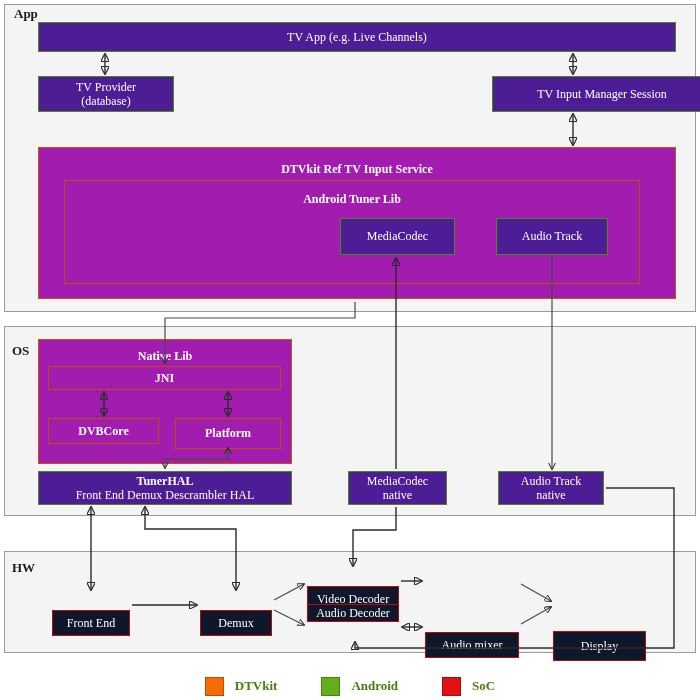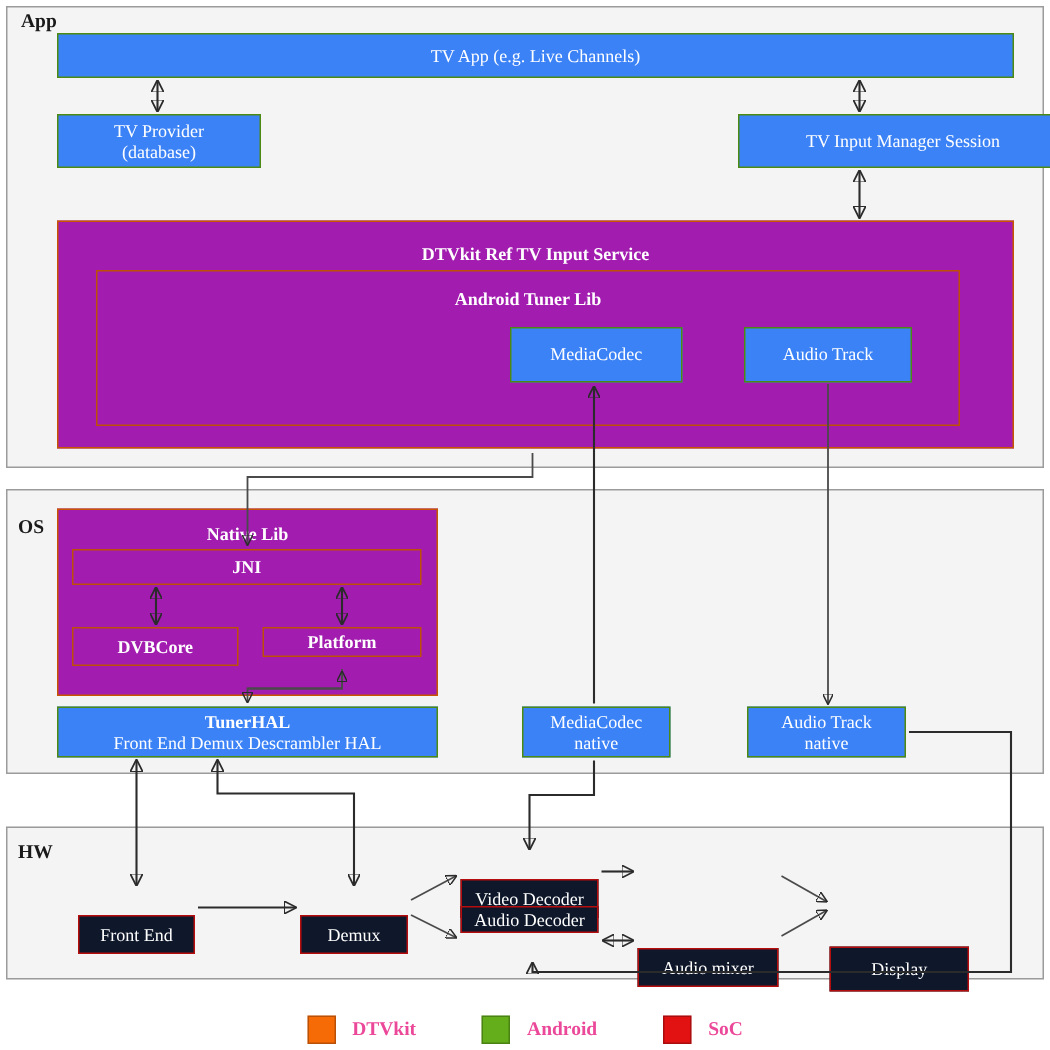--- a/index.html
+++ b/index.html
@@ -42,21 +42,21 @@
     justify-content: center;
     text-align: center;
     color: #ffffff;
     font-family: "Liberation Serif", "DejaVu Serif", serif;
     font-size: 12px;
     line-height: 1.18;
     z-index: 20;
     overflow: hidden;
   }
   .node.green {
-    background: #3b82f6;
+    background: #4c1d95;
     border: 1px solid #4d8a12;
   }
   .node.orange {
     background: #a21caf;
     border: 1px solid #c75500;
   }
   .node.orange-inner {
     background: transparent;
     border: 1px solid #bd4f06;
   }
@@ -115,21 +115,21 @@
   .legend-swatch {
     width: 19px;
     height: 19px;
     border: 1px solid rgba(0,0,0,0.25);
     box-sizing: border-box;
   }
   .legend-label {
     font-family: "Liberation Serif", "DejaVu Serif", serif;
     font-weight: bold;
     font-size: 13px;
-    color: #ec4899;
+    color: #4d7c0f;
     white-space: nowrap;
     text-align: center;
   }
 </style>
 </head>
 <body>
 
 <div id="diagram">
 
   <div class="layer" style="left:4px; top:4px; width:692px; height:308px;"></div>
@@ -175,21 +175,21 @@
   </div>
 
   <div class="node orange-inner bold" style="left:48px; top:366px; width:233px; height:24px; font-size:12px;">
     <span class="title-line">JNI</span>
   </div>
 
   <div class="node orange-inner bold" style="left:48px; top:418px; width:111px; height:26px; font-size:12px;">
     <span class="title-line">DVBCore</span>
   </div>
 
-  <div class="node orange-inner bold" style="left:175px; top:418px; width:106px; height:20px; font-size:12px;">
+  <div class="node orange-inner bold" style="left:175px; top:418px; width:106px; height:31px; font-size:12px;">
     <span class="title-line">Platform</span>
   </div>
 
   <div class="node green" style="left:38px; top:471px; width:254px; height:34px;">
     <span class="title-line bold" style="font-weight:bold;">TunerHAL</span>
     <span class="title-line">Front End    Demux      Descrambler  HAL</span>
   </div>
 
   <div class="node green" style="left:348px; top:471px; width:99px; height:34px;">
     <span class="title-line">MediaCodec</span>

